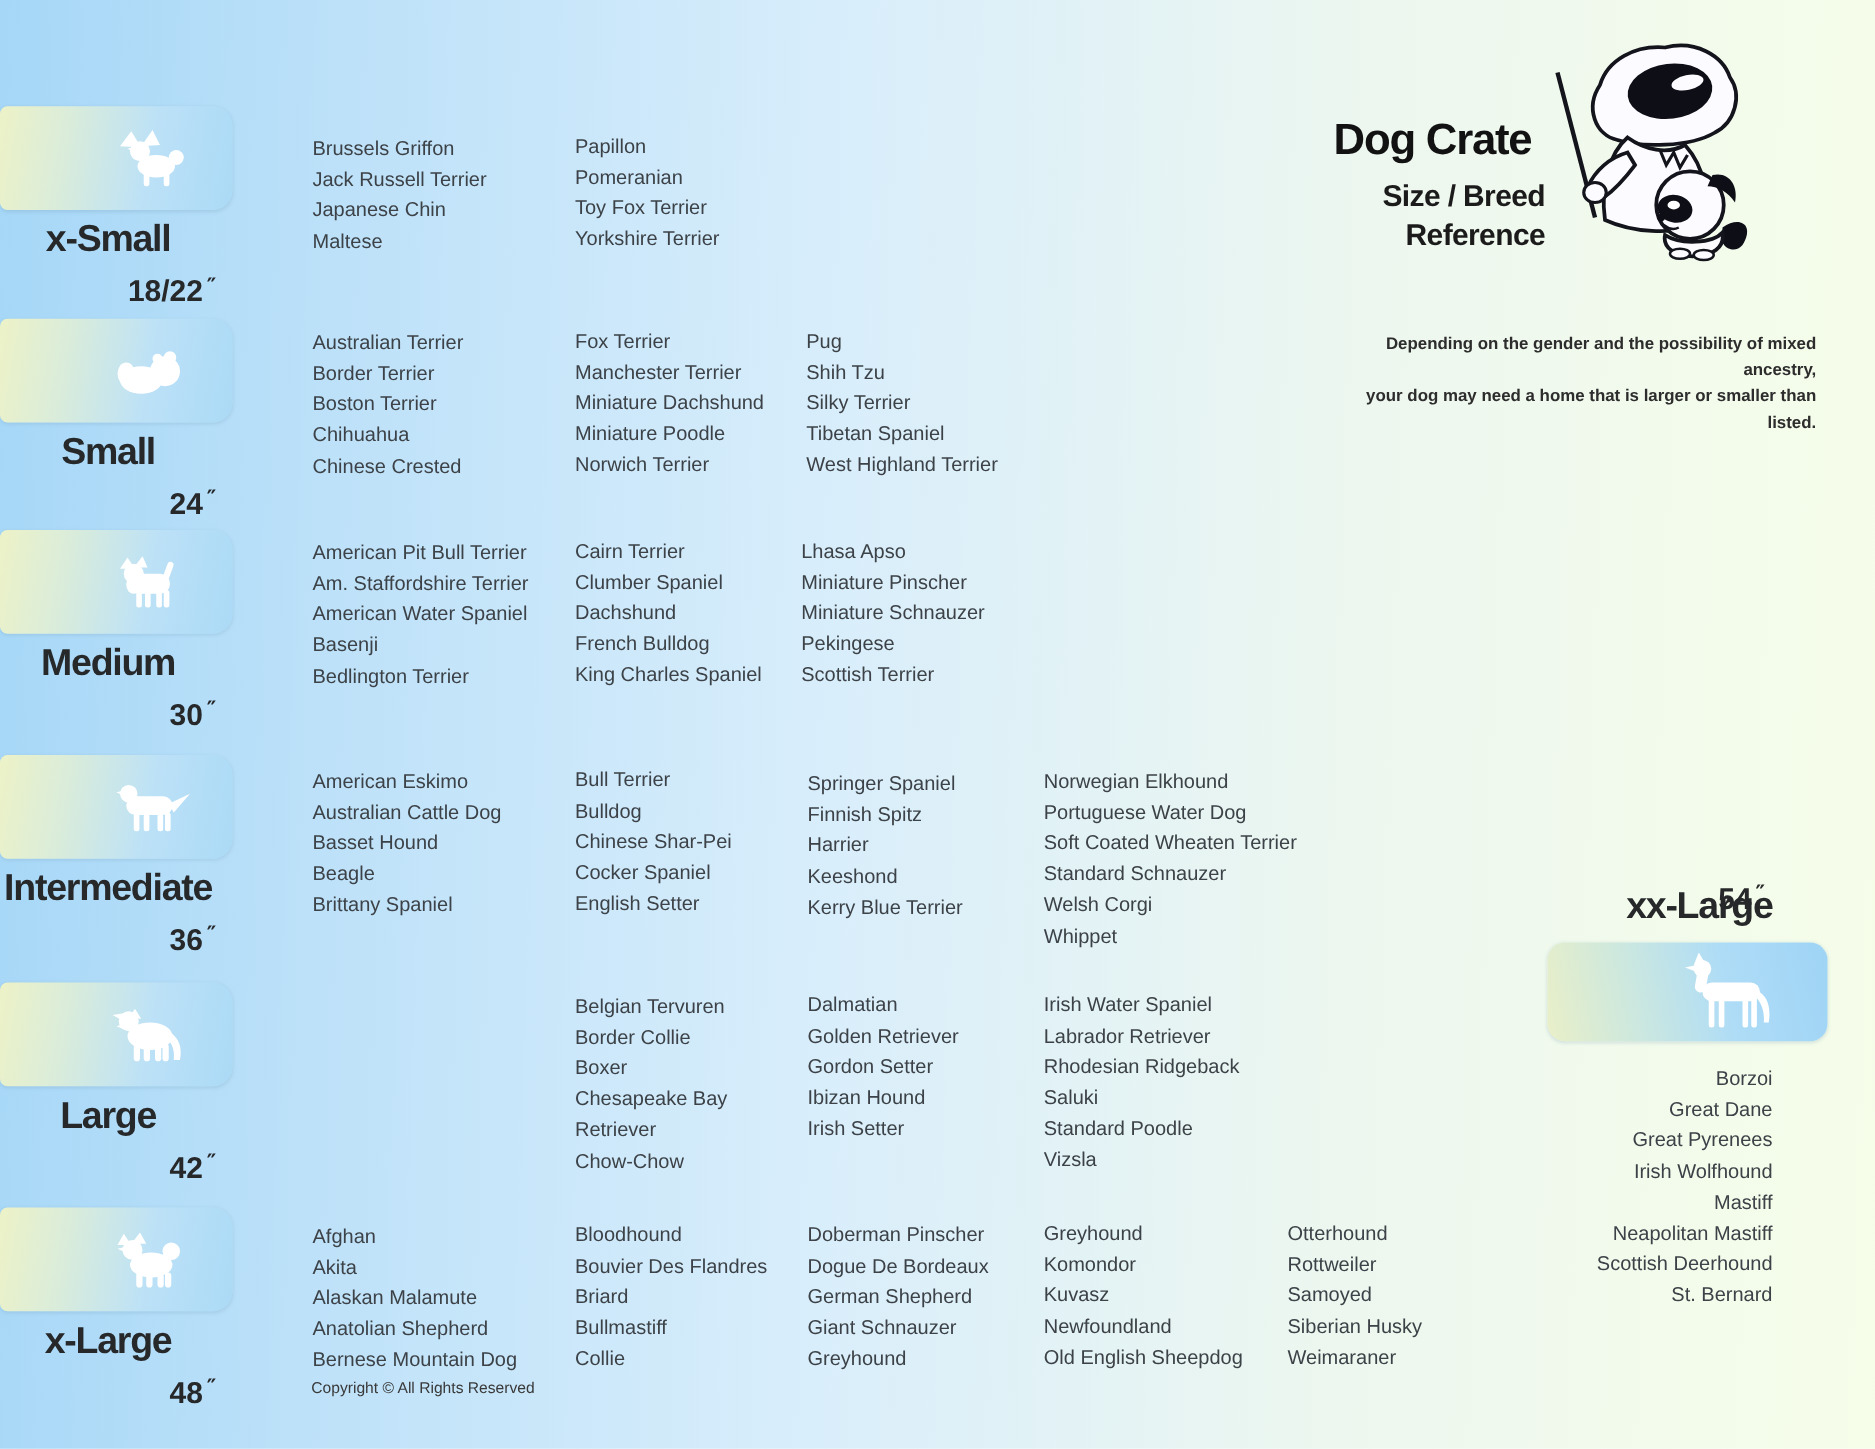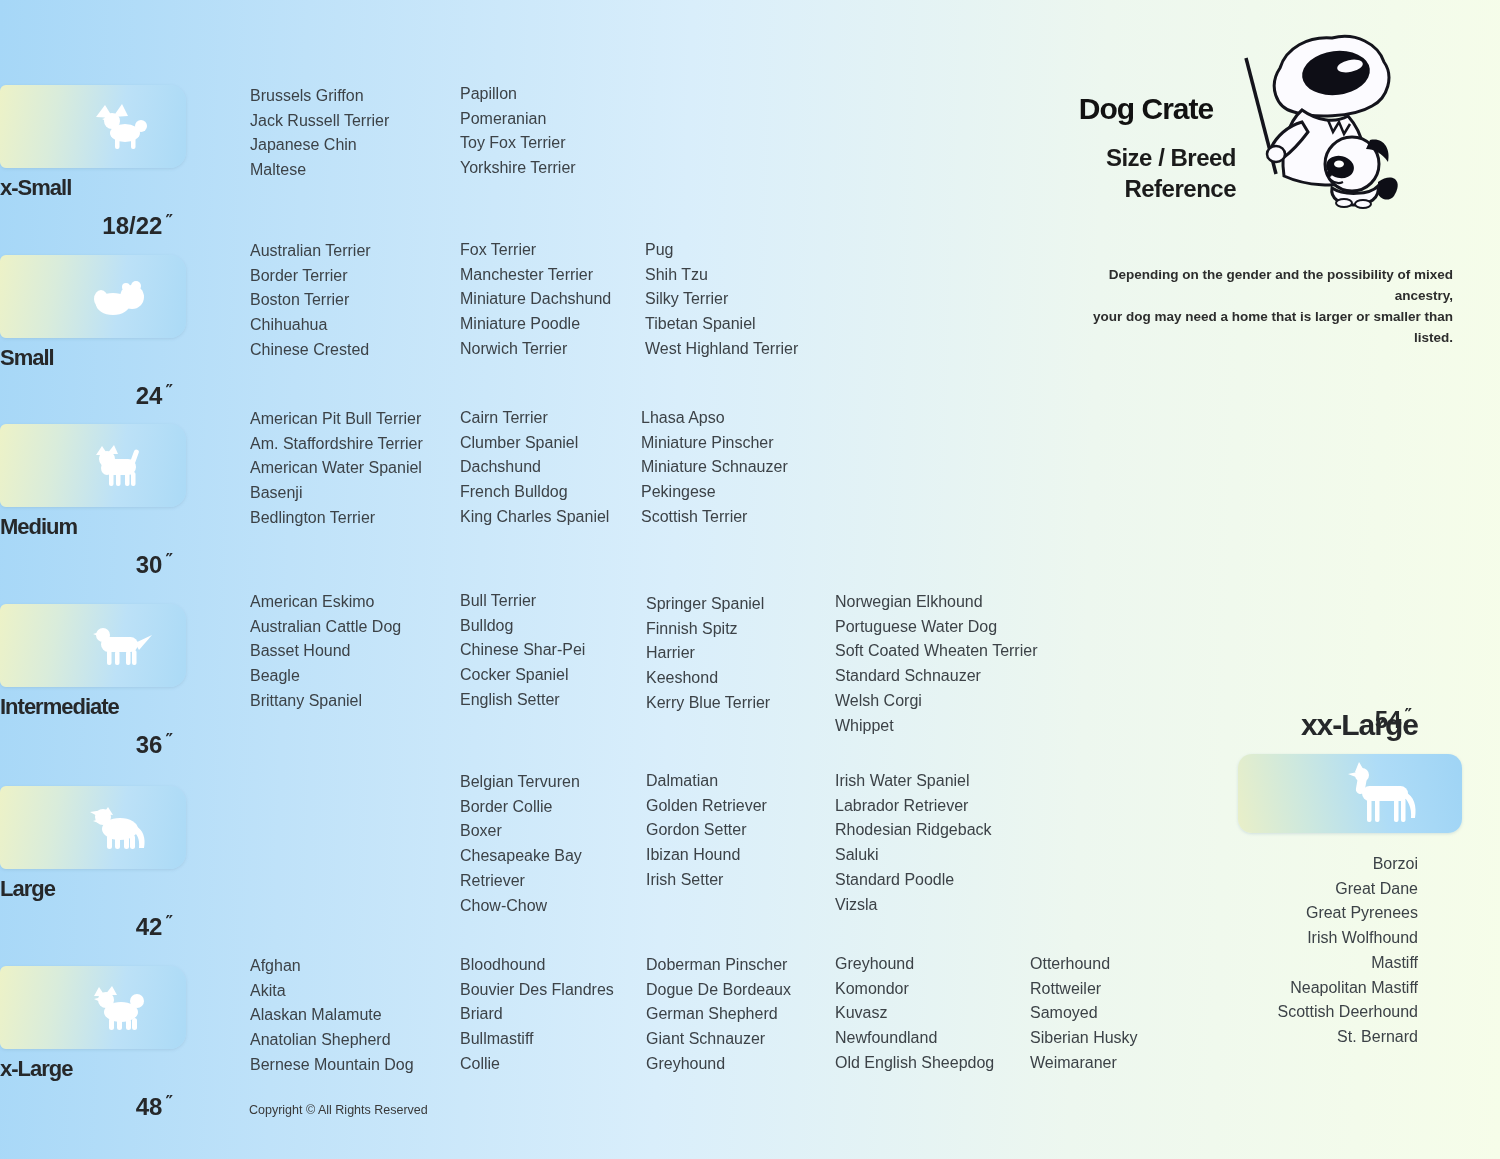--- a/index.html
+++ b/index.html
@@ -11,35 +11,35 @@
   }
   
   .size-block { position:absolute; left:0; width:186px; }
   .badge {
     height:83px; border-radius:6px 16px 16px 6px;
     background:linear-gradient(100deg,#edf2c7 0%,#d9ecdb 30%,#bce1f7 64%,#abdaf6 100%);
     box-shadow:0 1px 3px rgba(110,150,180,.25);
     display:flex; align-items:center; justify-content:center; padding-left:56px;
   }
   .size-label {
-    margin-top:7px; text-align:left; padding-right:13px;
-    font-size:22px; font-weight:700; letter-spacing:-1px; color:#26282a; white-space:nowrap;
+    margin-top:7px; text-align:center; padding-right:13px;
+    font-size:30px; font-weight:700; letter-spacing:-1px; color:#26282a; white-space:nowrap;
   }
   .size-inches {
     margin-top:11px; text-align:right; padding-right:13px;
     font-size:24px; font-weight:700; color:#26282a;
   }
   .unit { font-family:"DejaVu Sans", sans-serif; font-size:17px; position:relative; top:-7px; margin-left:3px; }
   
-  .col { position:absolute; font-size:16px; line-height:24.7px; color:#3c4247; white-space:nowrap; }
+  .col { position:absolute; font-size:16px; line-height:24.7px; color:#3c4247; white-space:nowrap;margin-top:24px; }
   .col.wrap { white-space:normal; width:152px; }
   .breed { min-height:0; }
   
   .title { position:absolute; left:1056px; top:92px; width:180px; text-align:center;
-           font-size:30px; font-weight:800; letter-spacing:-1px; color:#121212; white-space:nowrap; }
+           font-size:35px; font-weight:800; letter-spacing:-1px; color:#121212; white-space:nowrap; }
   .subtitle { position:absolute; left:1056px; top:142px; width:180px; text-align:right;
               font-size:24px; font-weight:700; color:#1b1b1b; line-height:31px; letter-spacing:-0.5px; }
   .note { position:absolute; left:1055px; top:264px; width:398px; text-align:right;
           font-size:13.5px; font-weight:700; color:#2d2d2d; line-height:21px; }
   .illustration { position:absolute; left:1236px; top:24px; }
   
   .xxl-label { position:absolute; top:708px; right:82px; font-size:30px; font-weight:700;
                letter-spacing:-1px; color:#26282a; text-align:left; }
   .xxl-inches { position:absolute; top:706px; right:88px; font-size:24px; font-weight:700; color:#26282a; }
   .xxl-badge { position:absolute; left:1238px; top:754px; width:224px; height:79px; border-radius:14px;

